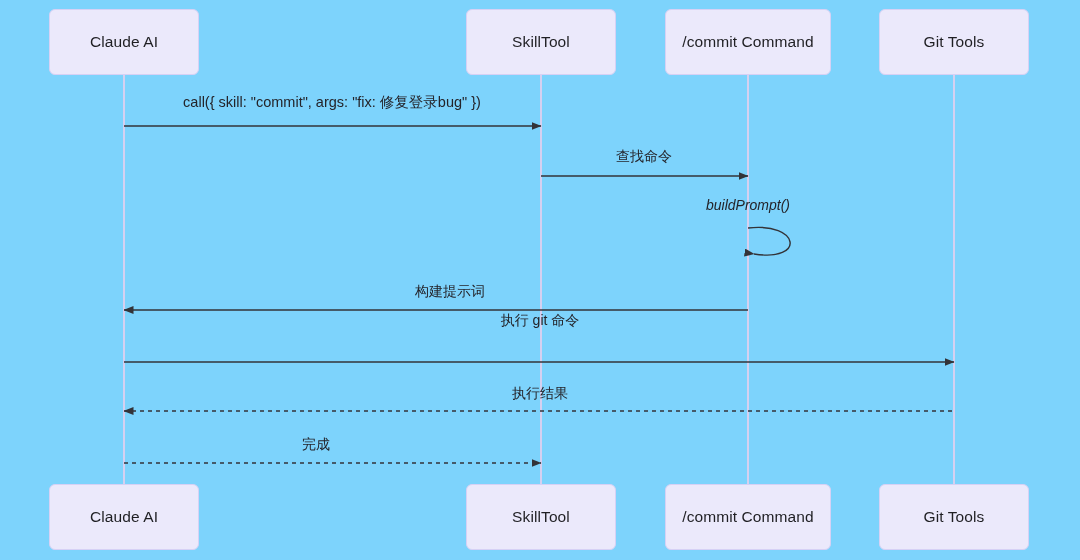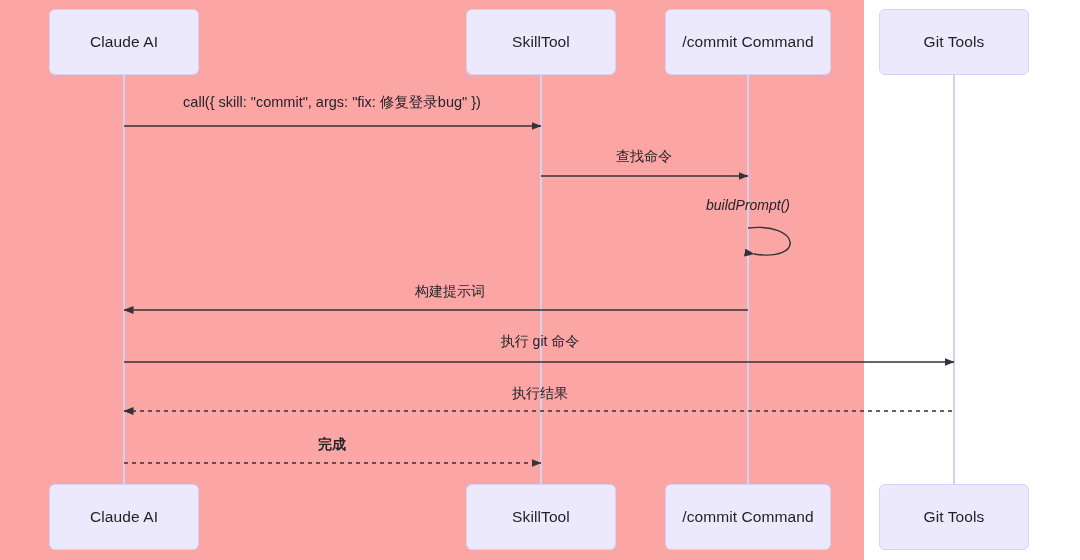--- a/index.html
+++ b/index.html
@@ -8,23 +8,23 @@
     background: #ffffff;
   }
   body {
     width: 1080px;
     height: 560px;
     font-family: "Liberation Sans", "DejaVu Sans", sans-serif;
     overflow: hidden;
   }
   #diagram-root {
     position: relative;
-    width: 864px;
+    width: 1080px;
     height: 560px;
-    background: #fca5a5;
+    background: #7dd3fc;
   }
   #diagram-svg {
     position: absolute;
     left: 0;
     top: 0;
     width: 1080px;
     height: 560px;
     display: block;
   }
   .participant-box {
@@ -121,19 +121,19 @@
   </div>
 
   <div class="msg-label mono-ish" style="left:332px; top:93px;">call({ skill: "commit", args: "fix: 修复登录bug" })</div>
 
   <div class="msg-label" style="left:644px; top:148px;font-family:Liberation Mono, monospace;">查找命令</div>
 
   <div class="msg-label" style="left:748px; top:197px;font-style:italic;">buildPrompt()</div>
 
   <div class="msg-label" style="left:450px; top:283px;">构建提示词</div>
 
-  <div class="msg-label" style="left:540px; top:333px;text-align:right;">执行 git 命令</div>
+  <div class="msg-label" style="left:540px; top:312px;text-align:right;">执行 git 命令</div>
 
   <div class="msg-label" style="left:540px; top:385px;font-family:Liberation Serif, serif;">执行结果</div>
 
-  <div class="msg-label" style="left:332px; top:436px;font-weight:bold;">完成</div>
+  <div class="msg-label" style="left:316px; top:436px;">完成</div>
 
 </div>
 
 </body></html>

